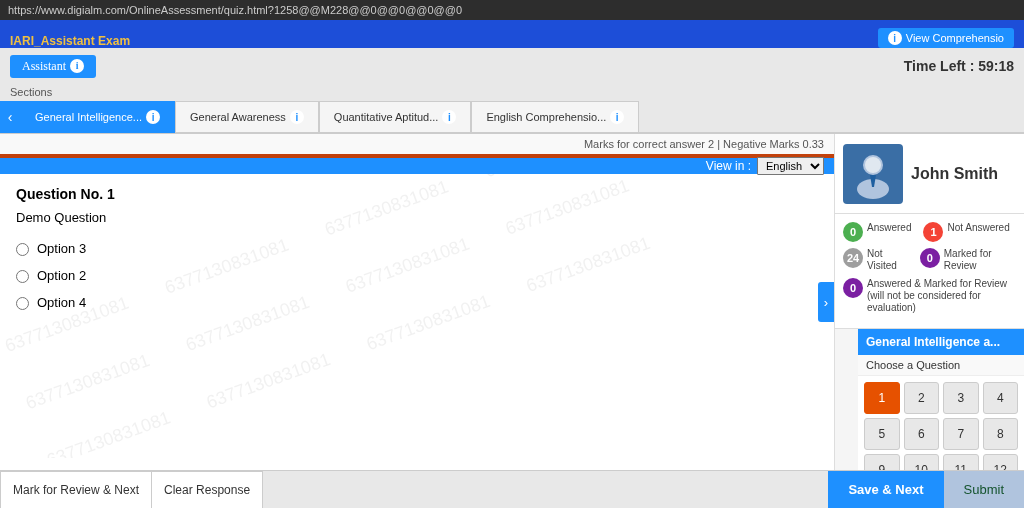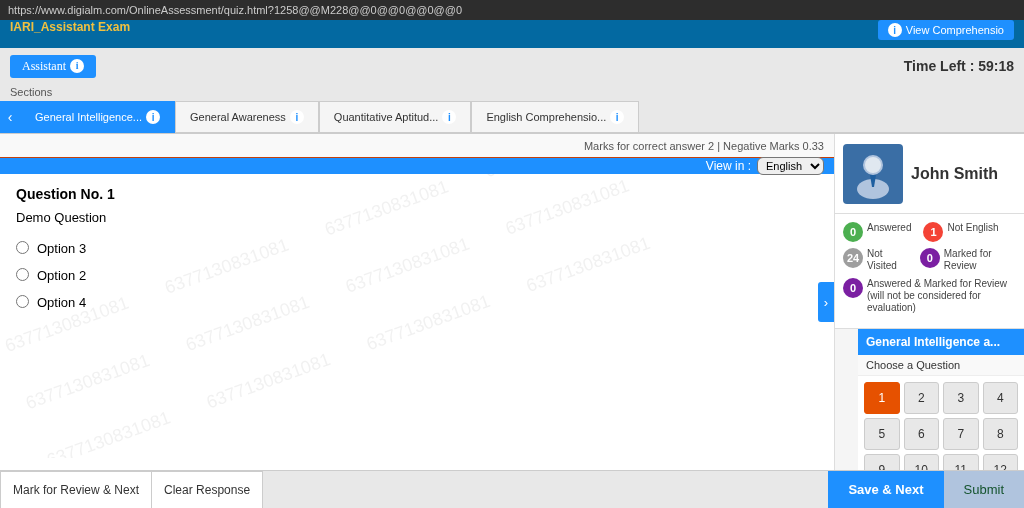--- a/index.html
+++ b/index.html
@@ -11,24 +11,24 @@
       color: #ccc;
       font-size: 11px;
       padding: 2px 8px;
       height: 20px;
       display: flex;
       align-items: center;
     }
 
     
     .top-nav {
-      background: #0369a1;
+      background: #1d4ed8;
       height: 28px;
       display: flex;
-      align-items: flex-start;
+      align-items: flex-end;
       justify-content: space-between;
       padding: 0 10px;
     }
     .top-nav .exam-title {
       color: #f0c040;
       font-size: 12px;
       font-weight: bold;
     }
     .view-instruction-btn {
       background: #1e90ff;
@@ -140,43 +140,42 @@
       overflow: hidden;
       position: relative;
     }
 
     
     .marks-bar {
       background: #f9f9f9;
       padding: 4px 10px;
       font-size: 11px;
       color: #555;
-      border-bottom: 1px solid #c2410c;
+      border-bottom: 4px solid #c2410c;
       display: flex;
       justify-content: flex-end;
-      align-items: center;
       height: 24px;
     }
 
     
     .view-in-bar {
       background: #1e90ff;
       padding: 4px 10px;
       font-size: 12px;
       color: white;
       display: flex;
       align-items: center;
       justify-content: flex-end;
       gap: 6px;
       height: 16px;
     }
     .view-in-bar select {
       font-size: 11px;
       padding: 1px 4px;
-      border-radius: 6px;
+      border-radius: 1px;
     }
 
     .question-content {
       padding: 12px 16px;
       position: relative;
       overflow: hidden;
       height: calc(100% - 52px);
     }
 
     .watermark {
@@ -205,21 +204,21 @@
     }
 
     .option-list {
       list-style: none;
       display: flex;
       flex-direction: column;
       gap: 12px;
     }
     .option-item {
       display: flex;
-      align-items: flex-start;
+      align-items: flex-end;
       gap: 8px;
       font-size: 13px;
     }
     .option-item input[type="radio"] {
       cursor: pointer;
     }
 
     
     .right-sidebar {
       width: 190px;
@@ -543,21 +542,21 @@
       </div>
 
       <div class="legend">
         <div class="legend-row">
           <div class="legend-item">
             <div class="legend-badge green">0</div>
             <span class="legend-text">Answered</span>
           </div>
           <div class="legend-item">
             <div class="legend-badge red">1</div>
-            <span class="legend-text">Not English</span>
+            <span class="legend-text">Not Answered</span>
           </div>
         </div>
         <div class="legend-row">
           <div class="legend-item">
             <div class="legend-badge gray">24</div>
             <span class="legend-text">Not Visited</span>
           </div>
           <div class="legend-item">
             <div class="legend-badge purple">0</div>
             <span class="legend-text">Marked for Review</span>

